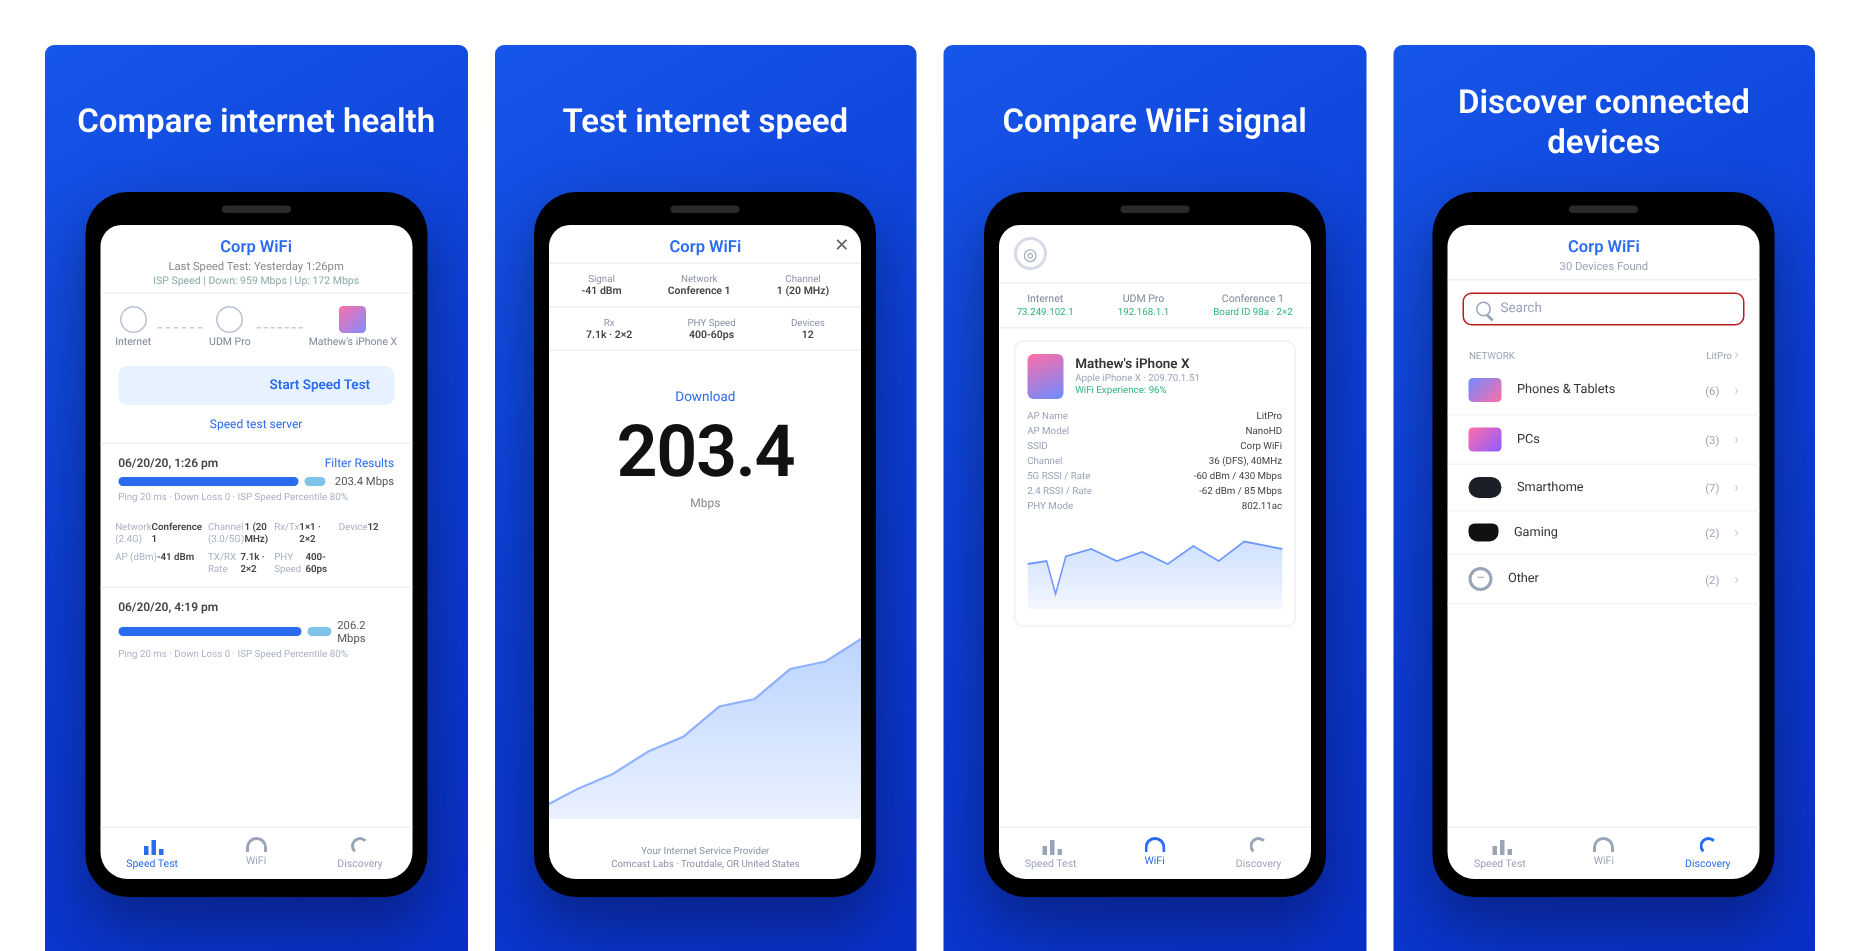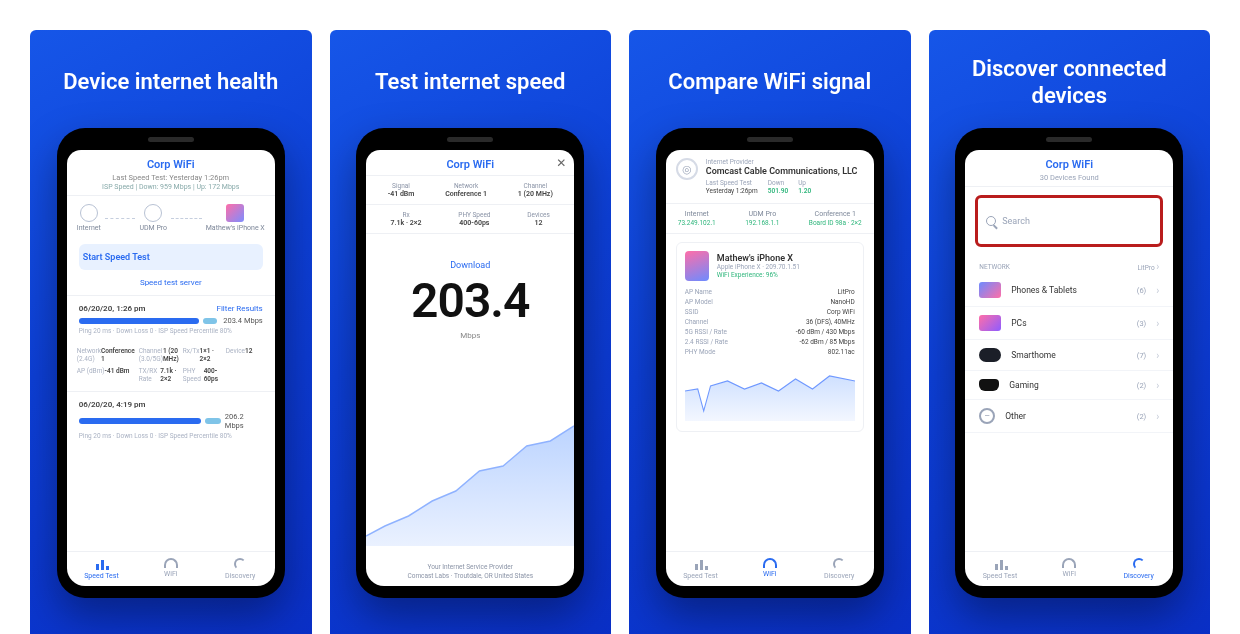--- a/index.html
+++ b/index.html
@@ -84,21 +84,21 @@
     padding: 8px 10px; font-size: 7px; color: #7d8799;
   }
   .node { display:flex; flex-direction:column; align-items:center; gap:2px; }
   .node-ic {
     width: 18px; height: 18px; border: 1.5px solid #b8c2d4; border-radius: 50%;
   }
   .node-ic.phoneic { border:none; background: linear-gradient(135deg,#ff6ea8,#7d8dff); border-radius:3px; }
   .dashes { flex:1; border-top: 1px dashed #c5cede; margin: 0 4px; height:1px; }
   .start-btn {
     margin: 4px 12px; background:#e8f1ff; color:#2a6bf0;
-    text-align:left; border-radius:6px; padding:8px 4px; font-size:9px; font-weight:600;
+    text-align:right; border-radius:6px; padding:8px 16px; font-size:9px; font-weight:600;
   }
   .link-small { text-align:center; color:#2a6bf0; font-size:8px; margin:4px 0 6px; }
   .divider { height:1px; background:#eef0f4; margin:2px 0; }
   .result-block { padding: 6px 12px; }
   .result-top { display:flex; justify-content:space-between; font-size:8px; }
   .result-top .ts { color:#444; font-weight:600; }
   .result-top .filter { color:#2a6bf0; }
   .bar-row { display:flex; align-items:center; gap:4px; margin-top:3px; }
   .bar { height:6px; border-radius:3px; }
   .bar.dl { background:#2a6bf0; }
@@ -180,22 +180,22 @@
   .dev-sub { font-size:6.5px; color:#9aa4b8; }
   .dev-exp { font-size:6.5px; color:#2fb67c; }
   .kv-list { margin-top:6px; font-size:6.5px; color:#7d8799; }
   .kv { display:flex; justify-content:space-between; padding:1px 0; }
   .kv .k { color:#9aa4b8; }
   .kv .v2 { color:#444; }
   .mini-chart { width:100%; height:60px; margin-top:4px;}
   
   .count-sub { color:#9aa4b8; font-size:7.5px; margin-top:2px; }
   .search-box {
-    margin:8px 10px; border:3px solid #b91c1c; border-radius:6px;
-    display:flex; align-items:center; padding:18px 8px; gap:6px; color:#9aa4b8;
+    margin:8px 10px; border:1px solid #b91c1c; border-radius:6px;
+    display:flex; align-items:center; padding:5px 8px; gap:6px; color:#9aa4b8;
   }
   .search-box .mag {
     width:10px; height:10px; border:1.5px solid #9aa4b8; border-radius:50%; position:relative;
   }
   .search-box .mag::after {
     content:""; position:absolute; width:5px; height:1.5px; background:#9aa4b8;
     bottom:-2px; right:-3px; transform:rotate(45deg);
   }
   .section-label { font-size:6.5px; color:#9aa4b8; padding:6px 14px 2px; display:flex; justify-content:space-between; align-items:center;}
   .dev-row {
@@ -215,21 +215,21 @@
   .dev-row .name { font-size:8.5px; color:#333; flex:1;}
   .dev-row .cnt { font-size:7.5px; color:#9aa4b8; margin-left:4px;}
   .chev { color:#c5cbd8; font-size:10px; }
 </style>
 </head>
 <body>
 
 <div class="stage">
 
   <div class="panel">
-    <div class="panel-title">Device internet health</div>
+    <div class="panel-title">Compare internet health</div>
     <div class="phone">
       <div class="speaker"></div>
       <div class="screen">
 
         <div class="hdr">
           <div class="wifi-name">Corp WiFi</div>
           <div class="sub">Last Speed Test: Yesterday 1:26pm</div>
           <div class="sub2">ISP Speed  |  Down: 959 Mbps  |  Up: 172 Mbps</div>
         </div>
 
@@ -407,38 +407,20 @@
 
   <div class="panel">
     <div class="panel-title">Compare WiFi signal</div>
     <div class="phone">
       <div class="speaker"></div>
       <div class="screen">
 
         <div class="isp-card">
           <div class="isp-row">
             <div class="isp-logo">◎</div>
-            <div style="flex:1">
-              <div class="isp-sub">Internet Provider</div>
-              <div class="isp-name">Comcast Cable Communications, LLC</div>
-              <div class="isp-stats">
-                <div>
-                  <div class="isp-sub">Last Speed Test</div>
-                  <div style="color:#444">Yesterday 1:26pm</div>
-                </div>
-                <div>
-                  <div class="isp-sub">Down</div>
-                  <div class="good">501.90</div>
-                </div>
-                <div>
-                  <div class="isp-sub">Up</div>
-                  <div class="good">1.20</div>
-                </div>
-              </div>
-            </div>
           </div>
         </div>
 
         <div class="ip-row">
           <div class="col">
               <span>Internet</span>
               <span class="ipv">73.249.102.1</span>
             </div>
           <div class="col">
               <span>UDM Pro</span>

